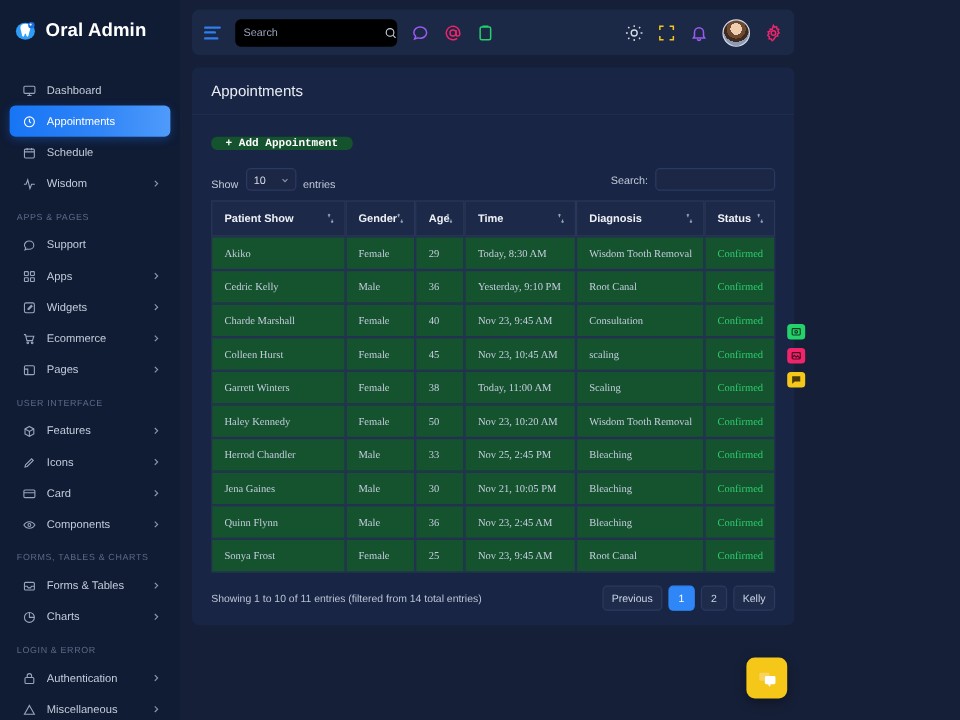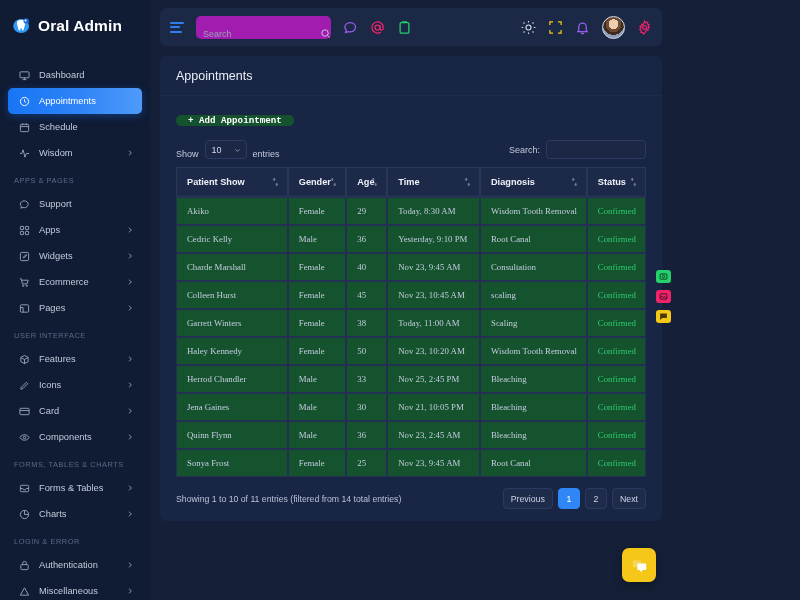--- a/index.html
+++ b/index.html
@@ -80,22 +80,22 @@
   .hamburger {
     width: 16px; height: 14px; margin-right: 10px;
     display: flex; flex-direction: column; justify-content: center; gap: 2.5px;
   }
   .hamburger i { display: block; height: 2px; border-radius: 1px; background: #2f7ef0; }
   .hamburger i:nth-child(1) { width: 14px; }
   .hamburger i:nth-child(2) { width: 10px; }
   .hamburger i:nth-child(3) { width: 12px; }
   .search-box {
     width: 135px; height: 23px;
-    background: #a21caf; border-radius: 5px;
-    display: flex; align-items: flex-end;
+    background: #000000; border-radius: 5px;
+    display: flex; align-items: center;
     padding: 0 7px; margin-right: 12px;
   }
   .search-input {
     flex: 1 1 auto; border: 0; background: transparent; outline: none;
     color: #c9d2e3; font-size: 9px; font-family: "Liberation Sans", sans-serif;
   }
   .search-input::placeholder { color: #97a2b8; }
   .search-icon { width: 11px; height: 11px; color: #c9d2e3; flex: 0 0 11px; }
   .search-icon svg { width: 11px; height: 11px; display: block; }
   .top-icon { width: 15px; height: 15px; margin-right: 12px; flex: 0 0 15px; }
@@ -729,21 +729,21 @@
             </tr>
           </tbody>
         </table>
 
         <div class="table-foot">
           <div class="foot-info">Showing 1 to 10 of 11 entries (filtered from 14 total entries)</div>
           <div class="pagination">
             <span class="page-btn">Previous</span>
             <span class="page-btn active">1</span>
             <span class="page-btn">2</span>
-            <span class="page-btn">Next</span>
+            <span class="page-btn">Kelly</span>
           </div>
         </div>
       </div>
     </div>
 
     <div class="edge-icons">
       <span class="edge-icon" style="background:#24d16b">
         <svg viewBox="0 0 24 24" fill="none" stroke="#0c3a1e" stroke-width="2.5">
             <rect x="3" y="5" width="18" height="14" rx="2"></rect>
             <circle cx="12" cy="12" r="3"></circle>

